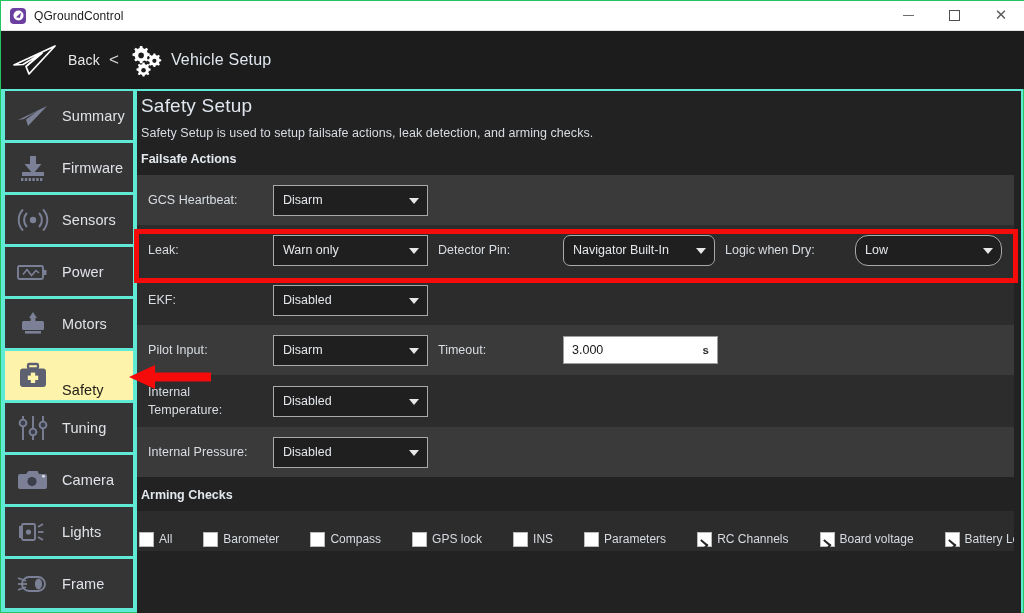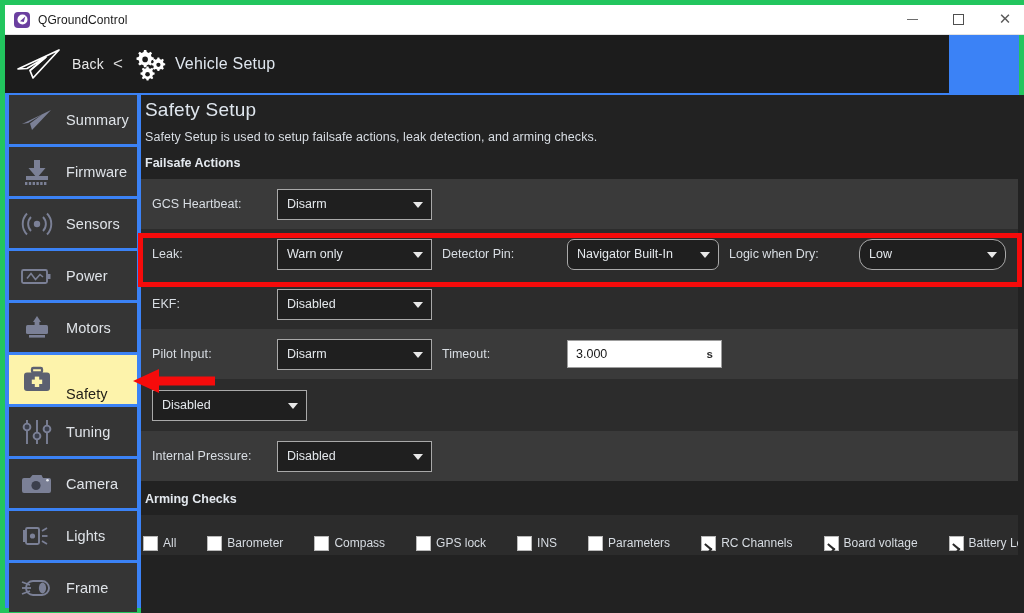--- a/index.html
+++ b/index.html
@@ -5,22 +5,22 @@
   * { box-sizing: border-box; margin: 0; padding: 0; }
   html, body {
     width: 1024px; height: 613px;
     overflow: hidden;
     font-family: "Liberation Sans", sans-serif;
     background: #1c1c1c;
   }
   #app {
     position: relative;
     width: 1024px; height: 613px;
-    background: #3b82f6;
-    border: 5px solid #22c55e;
+    background: #5eead4;
+    border: 1px solid #22c55e;
   }
 
   
   .titlebar {
     position: absolute; top: 0; left: 0;
     width: 1024px; height: 30px;
     background: #ffffff;
     display: flex; align-items: center;
     border-bottom: 1px solid #e3e3e3;
   }
@@ -44,21 +44,21 @@
     color: #4a4a4a;
   }
   .tb-btn.close { width: 48px; }
   .tb-min i { display:block; width: 11px; height: 1.5px; background: #6d6d6d; }
   .tb-max i { display:block; width: 11px; height: 11px; border: 1.5px solid #4f4f4f; }
   .tb-close-glyph { font-size: 15px; line-height: 1; color: #5a5a5a; font-family: "DejaVu Sans", sans-serif; }
 
   
   .qgc-toolbar {
     position: absolute; top: 30px; left: 0;
-    width: 944px; height: 58px;
+    width: 1024px; height: 58px;
     background: #1c1c1c;
     display: flex; align-items: center;
   }
   .plane-icon { margin-left: 10px; width: 48px; height: 34px; }
   .back-label {
     font-size: 14px; color: #e8e8e8; margin-left: 9px; letter-spacing: .2px;
   }
   .back-chevron {
     font-size: 17px; color: #dcdcdc; margin-left: 9px; font-weight: 300;
   }
@@ -472,20 +472,24 @@
           <span class="arrow"></span>
         </div>
         <div class="inline-lbl">Timeout:</div>
         <div class="numfield">
           <span class="nv">3.000</span>
           <span class="nu">s</span>
         </div>
       </div>
 
       <div class="row norm tall">
+        <div class="lbl two-line">
+          <div>Internal</div>
+          <div>Temperature:</div>
+        </div>
         <div class="combo w155">
           <span class="cv">Disabled</span>
           <span class="arrow"></span>
         </div>
       </div>
 
       <div class="row alt">
         <div class="lbl">Internal Pressure:</div>
         <div class="combo w155">
           <span class="cv">Disabled</span>

